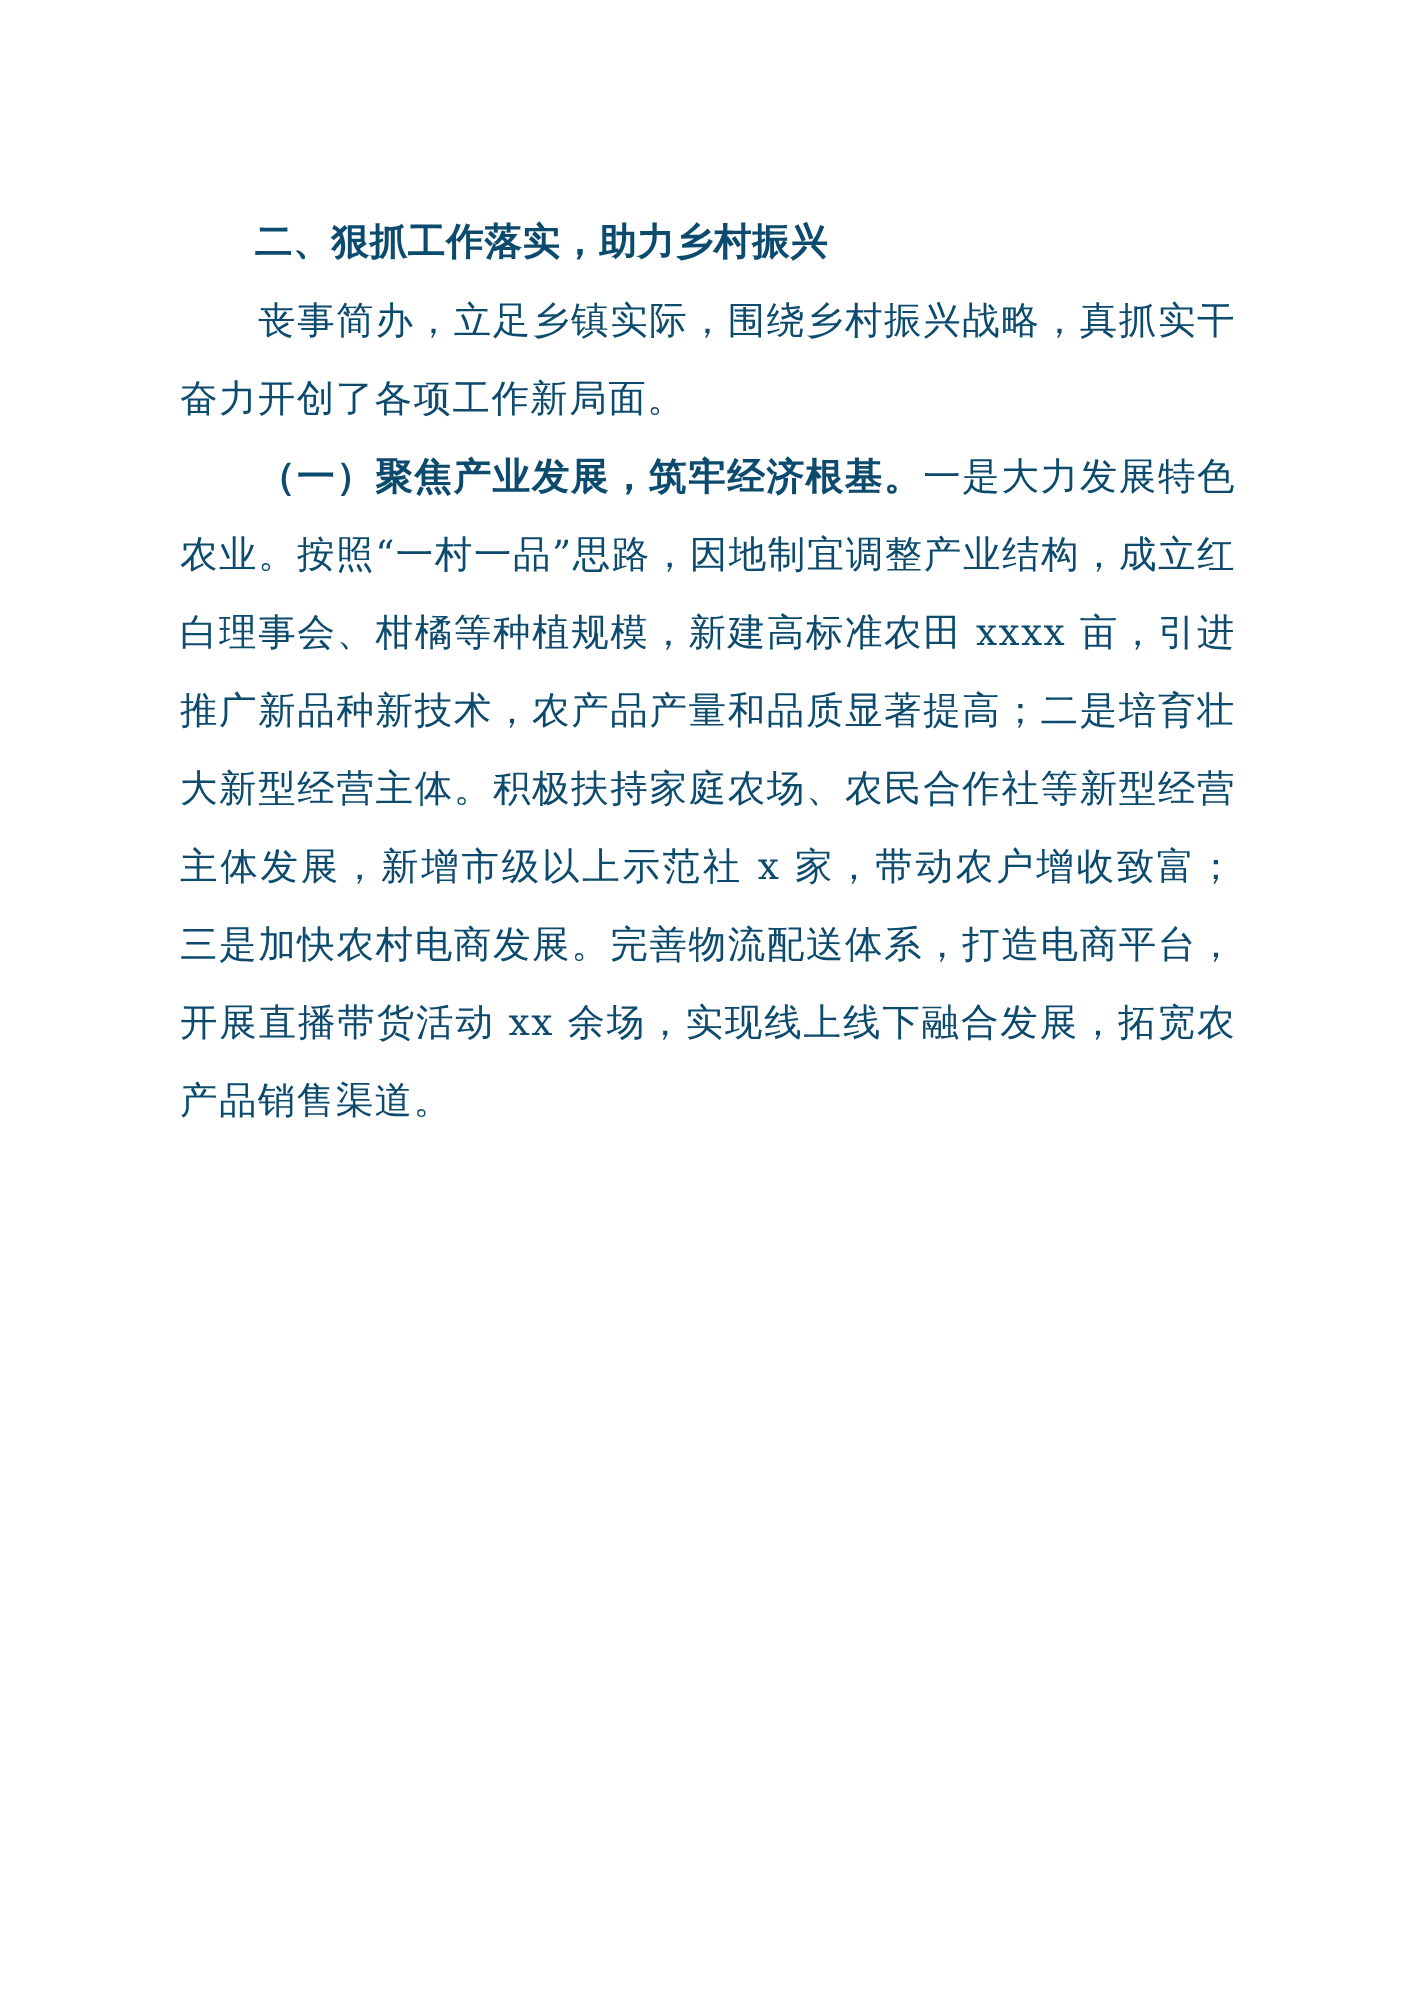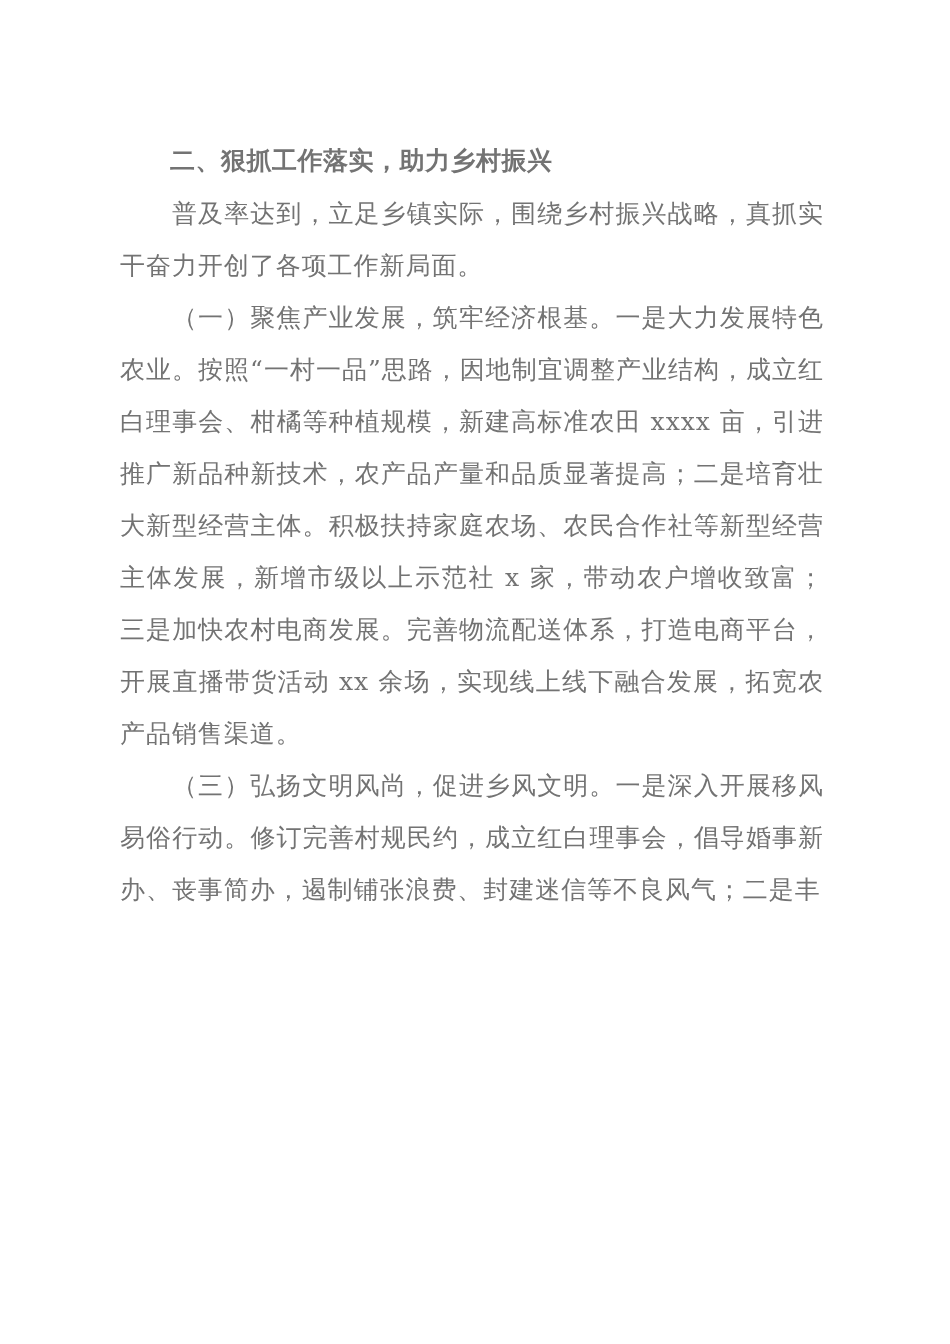--- a/index.html
+++ b/index.html
@@ -2,53 +2,50 @@
 <html><head>
 <meta charset="utf-8">
 <style>
   html, body { margin: 0; padding: 0; background: #ffffff; }
   body { width: 950px; height: 1344px; position: relative; overflow: hidden; }
   .page {
     position: absolute;
     left: 120px;
     top: 138px;
     width: 704px;
-    color: #737373;
+    color: #0c4a6e;
     font-family: "DejaVu Serif", "Liberation Serif", serif;
     font-size: 25px;
     letter-spacing: 0.95px;
   }
   .heading {
     font-family: "DejaVu Sans", "Liberation Sans", sans-serif;
     font-weight: bold;
     font-size: 25px;
     line-height: 46px;
     text-indent: 50px;
     margin: 0 0 4px 0;
     letter-spacing: 0.5px;
   }
   .para {
     margin: 0;
     line-height: 52px;
     text-indent: 52px;
     text-align: justify;
   }
-  .lead { font-weight: normal; }
+  .lead { font-weight: bold; }
 </style>
 </head>
 <body>
 
 <div class="page">
   <h2 class="heading">二、狠抓工作落实，助力乡村振兴</h2>
 
   <p class="para">
-    <span>普及率达到，立足乡镇实际，围绕乡村振兴战略，真抓实干奋力开创了各项工作新局面。</span>
+    <span>丧事简办，立足乡镇实际，围绕乡村振兴战略，真抓实干奋力开创了各项工作新局面。</span>
   </p>
 
   <p class="para">
     <span class="lead">（一）聚焦产业发展，筑牢经济根基。</span><span>一是大力发展特色农业。按照“一村一品”思路，因地制宜调整产业结构，成立红白理事会、柑橘等种植规模，新建高标准农田 xxxx 亩，引进推广新品种新技术，农产品产量和品质显著提高；二是培育壮大新型经营主体。积极扶持家庭农场、农民合作社等新型经营主体发展，新增市级以上示范社 x 家，带动农户增收致富；三是加快农村电商发展。完善物流配送体系，打造电商平台，开展直播带货活动 xx 余场，实现线上线下融合发展，拓宽农产品销售渠道。</span>
   </p>
 
 
-  <p class="para">
-    <span class="lead">（三）弘扬文明风尚，促进乡风文明。</span><span>一是深入开展移风易俗行动。修订完善村规民约，成立红白理事会，倡导婚事新办、丧事简办，遏制铺张浪费、封建迷信等不良风气；二是丰</span>
-  </p>
 </div>
 
 </body></html>

